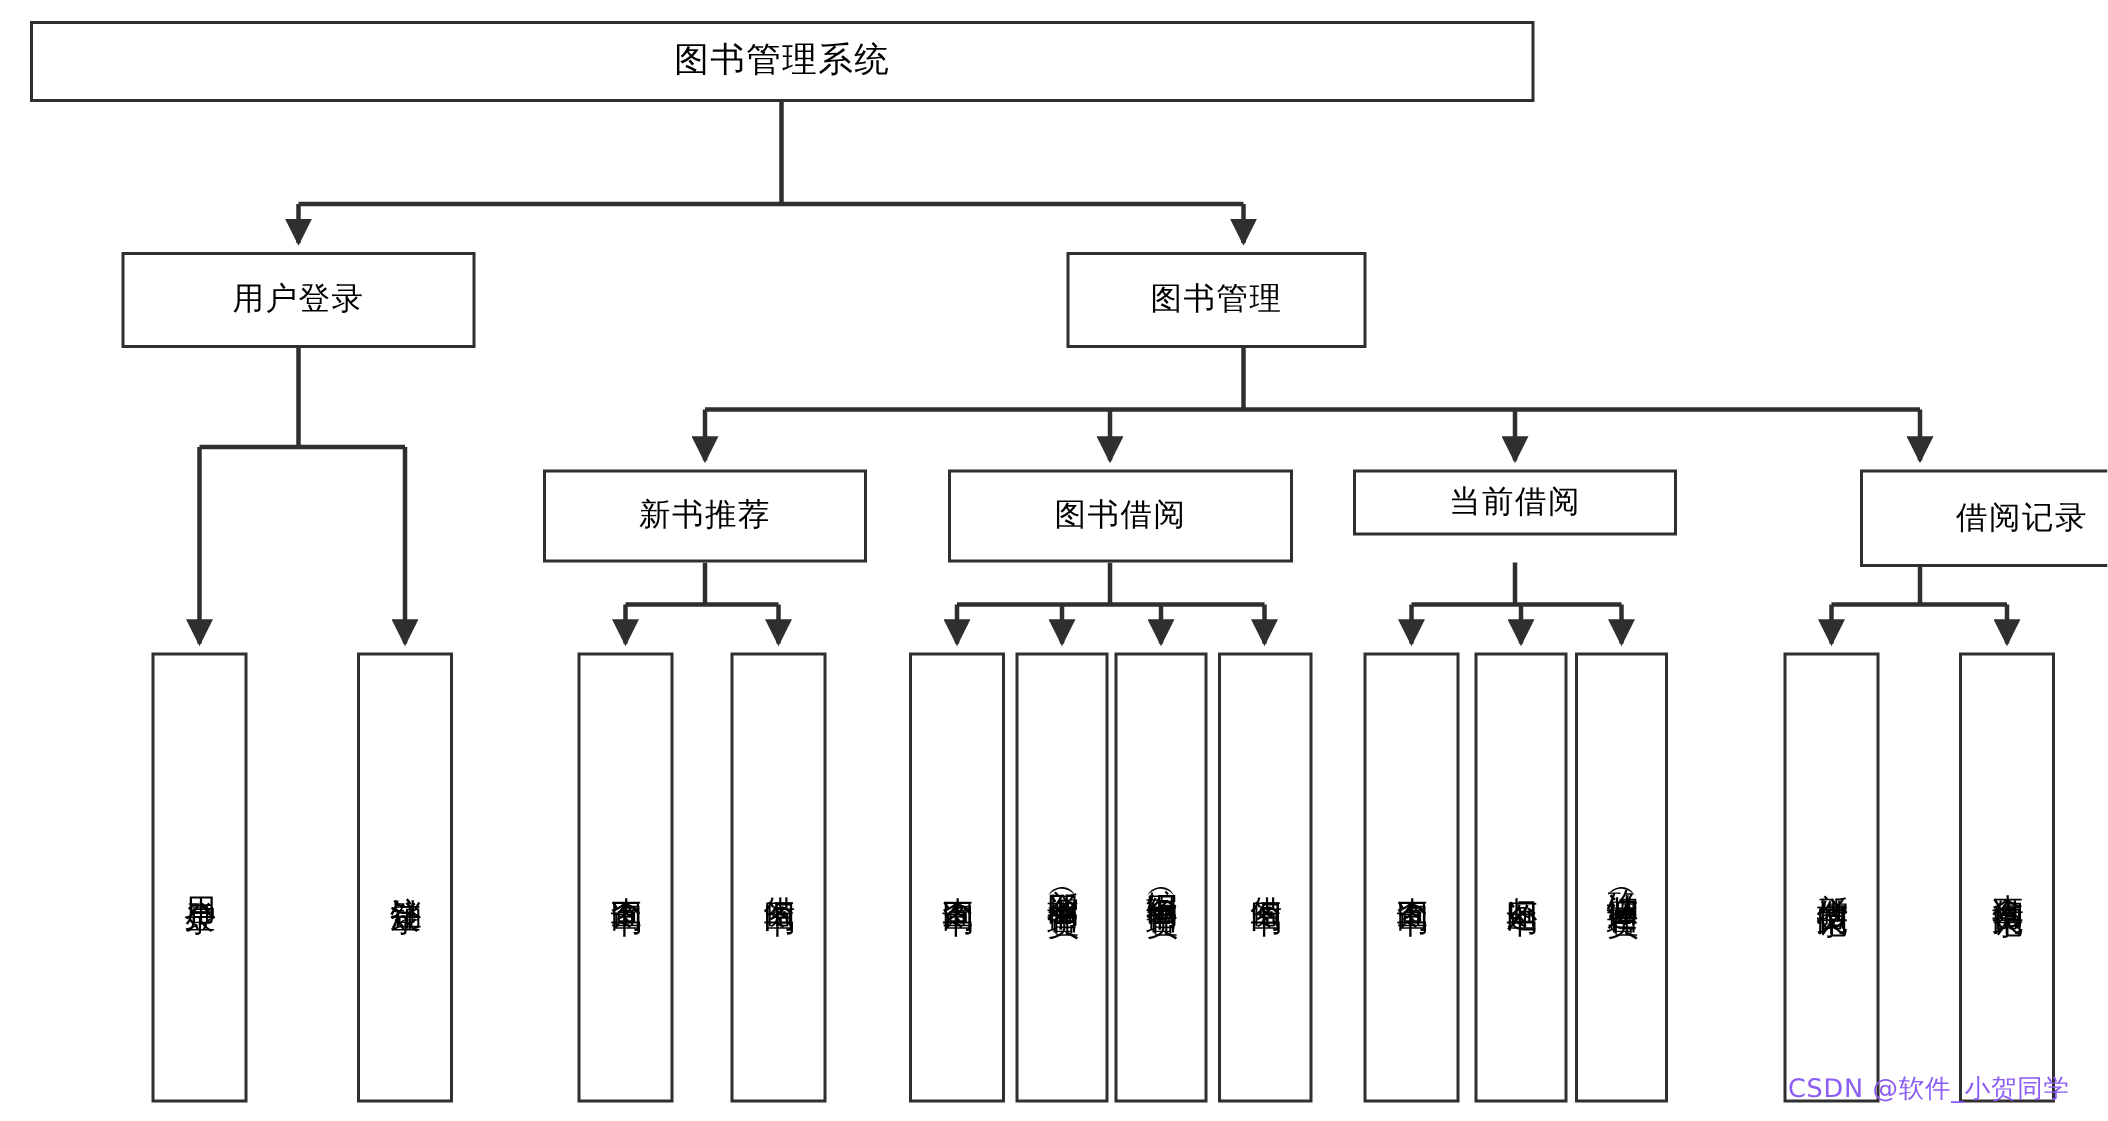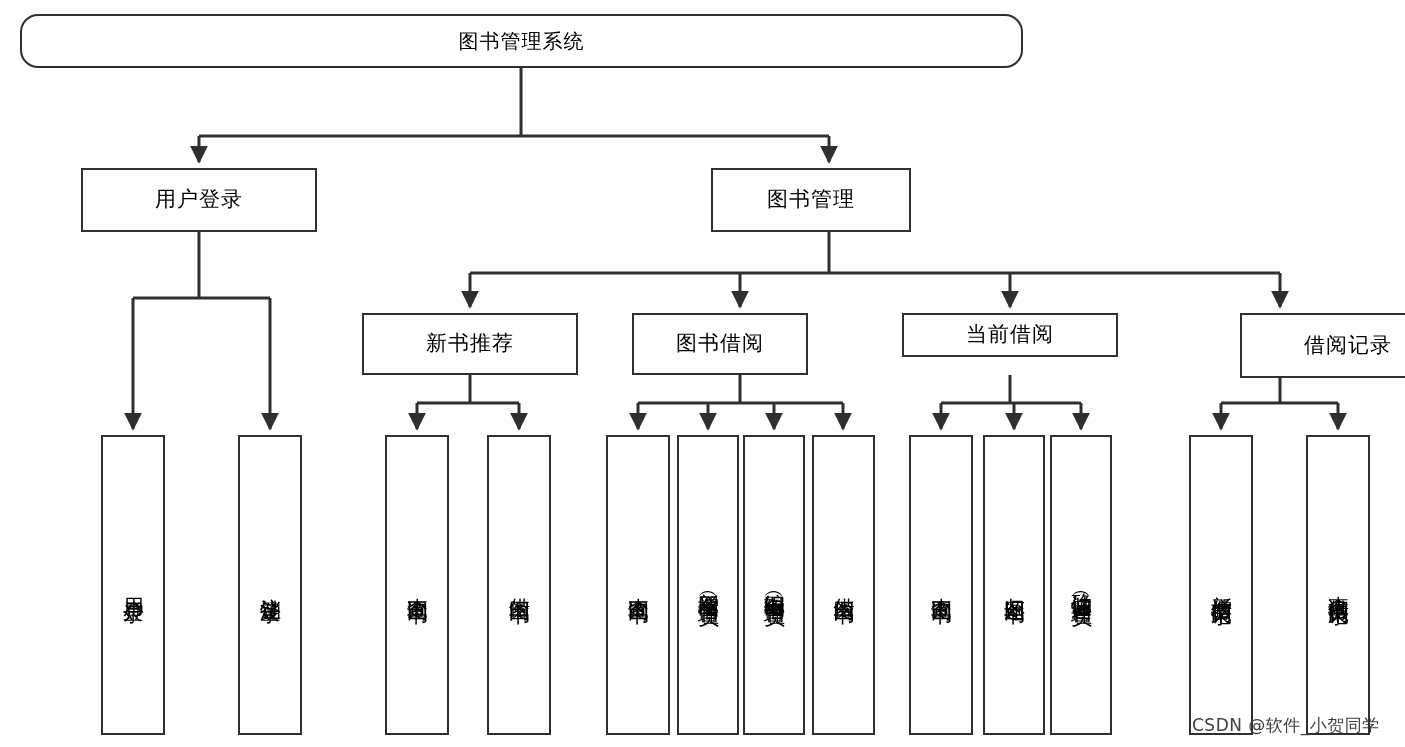--- a/index.html
+++ b/index.html
@@ -53,26 +53,25 @@
     justify-content: center;
     white-space: nowrap;
     padding: 4px 0;
   }
   .node-v .vtext {
     writing-mode: vertical-rl;
     text-orientation: upright;
     display: block;
   }
   .title-node {
-    font-size: 20px;
-    border-radius: 18px;
+    font-size: 23px;
   }
   .watermark {
     position: absolute;
-    color: #404040;
+    color: #8b5cf6;
     font-size: 17px;
     white-space: nowrap;
     z-index: 5;
     letter-spacing: 0.5px;
   }
 </style>
 </head>
 <body>
 
 <div id="canvas">
@@ -126,21 +125,21 @@
       <path d="M 1338 403 L 1338 429" marker-end="url(#arrow)"></path>
     </g>
   </svg>
 
   <div class="node node-h title-node" style="left: 20px; top: 14px; width: 1003px; height: 54px;">图书管理系统</div>
 
   <div class="node node-h" style="left: 81px; top: 168px; width: 236px; height: 64px;">用户登录</div>
   <div class="node node-h" style="left: 711px; top: 168px; width: 200px; height: 64px;">图书管理</div>
 
   <div class="node node-h" style="left: 362px; top: 313px; width: 216px; height: 62px;">新书推荐</div>
-  <div class="node node-h" style="left: 632px; top: 313px; width: 176px; height: 62px; text-align: center;">图书借阅</div>
+  <div class="node node-h" style="left: 632px; top: 313px; width: 230px; height: 62px; text-align: center;">图书借阅</div>
   <div class="node node-h" style="left: 902px; top: 313px; width: 216px; height: 44px;">当前借阅</div>
   <div class="node node-h" style="left: 1240px; top: 313px; width: 216px; height: 65px;">借阅记录</div>
 
   <div class="node node-v" style="left: 101px; top: 435px; width: 64px; height: 300px;">
     <span class="vtext">用户登录</span>
   </div>
   <div class="node node-v" style="left: 238px; top: 435px; width: 64px; height: 300px;">
     <span class="vtext">注销登录</span>
   </div>
   <div class="node node-v" style="left: 385px; top: 435px; width: 64px; height: 300px;">

